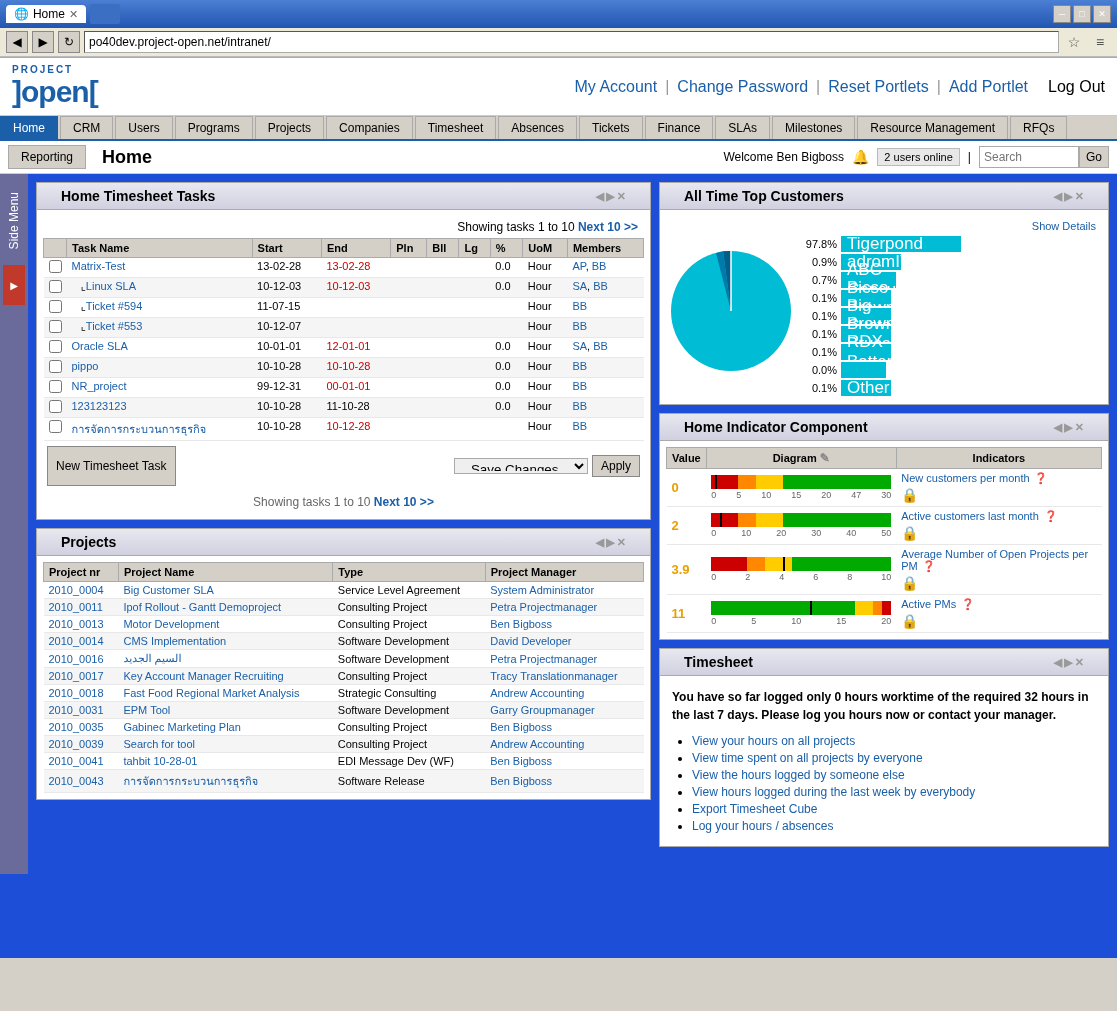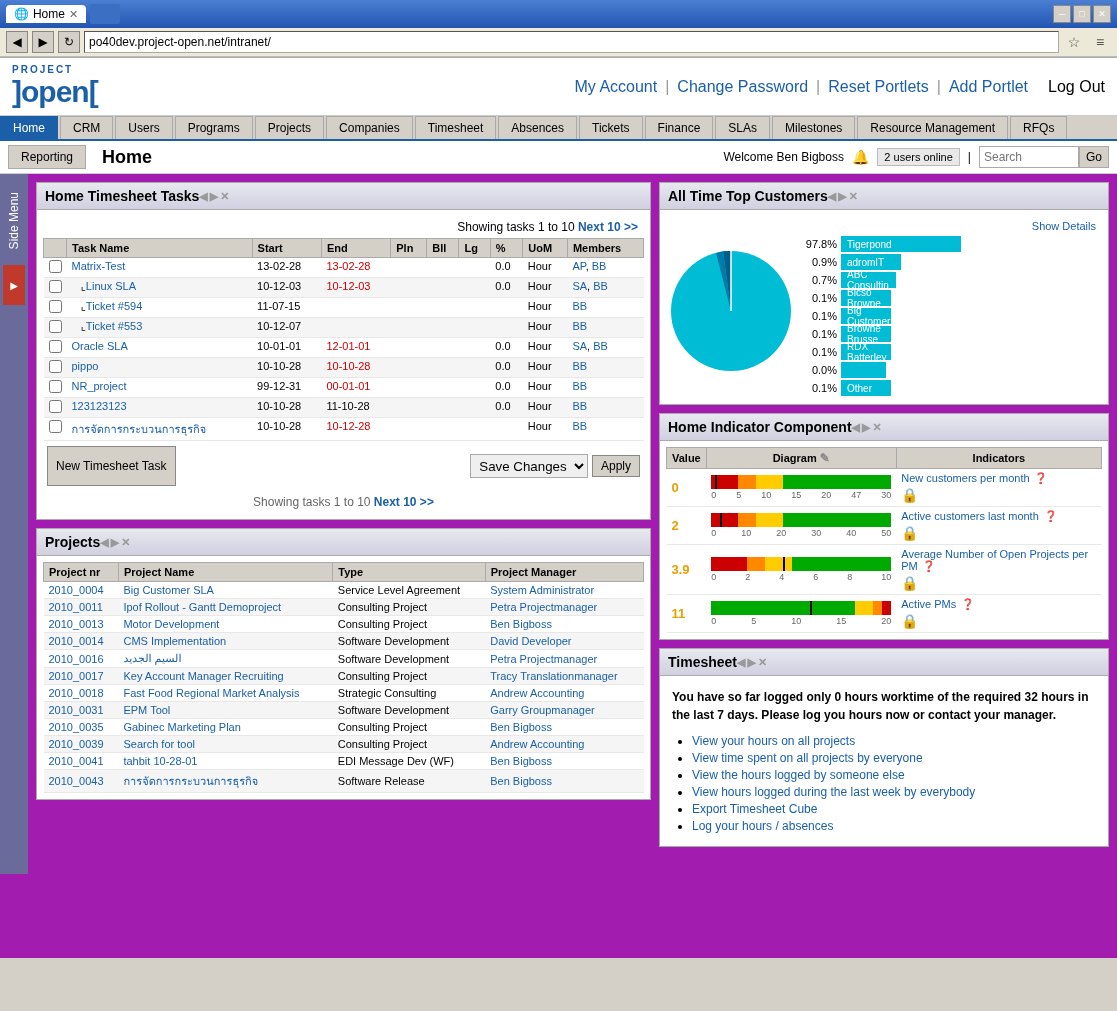--- a/index.html
+++ b/index.html
@@ -11,21 +11,21 @@
     .title-bar .tab { background: #fff; color: #000; padding: 2px 8px; border-radius: 4px 4px 0 0; display: flex; align-items: center; gap: 4px; }
     .title-bar .tab .close-btn { color: #666; cursor: pointer; font-size: 11px; }
     .title-bar .win-btns { margin-left: auto; display: flex; gap: 2px; }
     .title-bar .win-btn { width: 18px; height: 18px; background: #d4d0c8; border: 1px solid #888; font-size: 9px; display: flex; align-items: center; justify-content: center; cursor: pointer; }
     .address-bar { display: flex; align-items: center; padding: 3px 6px; gap: 4px; background: #ece9d8; border-bottom: 1px solid #bbb; }
     .address-bar .nav-btn { width: 22px; height: 22px; background: #d4d0c8; border: 1px solid #888; display: flex; align-items: center; justify-content: center; cursor: pointer; font-size: 12px; }
     .address-input { flex: 1; height: 22px; border: 1px inset #aaa; padding: 0 4px; font-size: 12px; background: #fff; }
     .address-bar .star-btn, .address-bar .menu-btn { width: 22px; height: 22px; display: flex; align-items: center; justify-content: center; cursor: pointer; color: #555; font-size: 14px; }
 
     
-    .app-wrapper { background: #a21caf; min-height: 900px; }
+    .app-wrapper { background: #1d4ed8; min-height: 900px; }
 
     
     .app-header { display: flex; align-items: center; justify-content: space-between; padding: 6px 12px; background: #fff; border-bottom: 1px solid #ccc; }
     .logo { color: #1a5fa8; font-size: 30px; font-weight: bold; letter-spacing: -1px; }
     .logo .project-text { font-size: 10px; display: block; letter-spacing: 2px; color: #1a5fa8; }
     .header-links { display: flex; gap: 8px; align-items: center; font-size: 16px; color: #1a5fa8; }
     .header-links a { color: #1a5fa8; text-decoration: none; }
     .header-links .sep { color: #999; }
     .header-links .logout { color: #000; margin-left: 12px; }
 
@@ -49,59 +49,59 @@
     .side-panel { width: 28px; background: #6b6b9b; min-height: 700px; display: flex; flex-direction: column; align-items: center; padding-top: 10px; }
     .side-panel .side-label { writing-mode: vertical-rl; color: #fff; font-size: 12px; transform: rotate(180deg); white-space: nowrap; padding: 8px 2px; }
     .side-panel .side-btn { background: #c0392b; color: #fff; width: 22px; height: 40px; margin-top: 8px; display: flex; align-items: center; justify-content: center; cursor: pointer; font-size: 10px; }
 
     .content-area { flex: 1; padding: 8px; display: flex; gap: 8px; }
     .left-col { flex: 1; display: flex; flex-direction: column; gap: 8px; }
     .right-col { width: 450px; display: flex; flex-direction: column; gap: 8px; }
 
     
     .portlet { border: 1px solid #aaa; background: #fff; }
-    .portlet-header { background: linear-gradient(to bottom, #e8e8f0, #d0d0e0); padding: 5px 8px; font-size: 14px; font-weight: bold; border-bottom: 1px solid #aaa; display: flex; align-items: center; }
+    .portlet-header { background: linear-gradient(to bottom, #e8e8f0, #d0d0e0); padding: 5px 24px; font-size: 14px; font-weight: bold; border-bottom: 1px solid #aaa; display: flex; align-items: center; justify-content: space-between; }
     .portlet-body { padding: 6px; }
 
     
     .showing-info { text-align: right; padding: 4px 6px; font-size: 12px; }
     .showing-info a { color: #1a5fa8; text-decoration: none; font-weight: bold; }
     .tasks-table { width: 100%; border-collapse: collapse; font-size: 11px; }
     .tasks-table th { background: #d4d0c8; padding: 3px 5px; text-align: left; border: 1px solid #aaa; font-weight: bold; }
     .tasks-table td { padding: 2px 5px; border-bottom: 1px solid #e8e8e8; vertical-align: top; }
     .tasks-table tr:nth-child(even) { background: #f5f5f5; }
     .tasks-table a { color: #1a5fa8; text-decoration: none; }
     .red-date { color: #cc0000; }
     .cb-col { width: 16px; }
     .tasks-table input[type=checkbox] { margin: 0; }
 
     .table-footer { display: flex; align-items: center; justify-content: space-between; padding: 5px 4px; }
     .new-task-btn { background: #d4d0c8; border: 1px solid #888; padding: 12px 8px; cursor: pointer; font-size: 12px; }
     .footer-actions { display: flex; gap: 4px; align-items: center; }
-    .save-changes-select { padding: 2px 4px; border: 1px solid #aaa; height: 24px; text-align: center; }
+    .save-changes-select { padding: 2px 12px; border: 1px solid #aaa; height: 16px; }
     .apply-btn { background: #d4d0c8; border: 1px solid #888; padding: 3px 8px; cursor: pointer; font-size: 12px; }
     .showing-bottom { text-align: center; font-size: 12px; color: #666; padding: 4px; }
     .showing-bottom a { color: #1a5fa8; font-weight: bold; text-decoration: none; }
 
     
     .projects-table { width: 100%; border-collapse: collapse; font-size: 11px; }
     .projects-table th { background: #d4d0c8; padding: 3px 5px; text-align: left; border: 1px solid #aaa; font-weight: bold; }
     .projects-table td { padding: 2px 5px; border-bottom: 1px solid #e8e8e8; }
     .projects-table a { color: #1a5fa8; text-decoration: none; }
     .projects-table tr:nth-child(even) { background: #f5f5f5; }
 
     
     .top-customers { display: flex; align-items: flex-start; }
     .customers-legend { flex: 1; }
     .show-details-link { text-align: right; font-size: 11px; padding: 4px 6px; }
     .show-details-link a { color: #1a5fa8; text-decoration: none; }
     .legend-row { display: flex; align-items: center; margin-bottom: 2px; }
     .legend-pct { width: 45px; font-size: 11px; text-align: right; padding-right: 4px; }
     .legend-bar { height: 16px; min-width: 20px; background: #00bcd4; display: flex; align-items: center; padding-left: 3px; }
-    .legend-label { font-size: 10px; padding-left: 3px; color: #fff; }
+    .legend-label { font-size: 17px; padding-left: 3px; color: #fff; }
 
     
     .indicator-table { width: 100%; border-collapse: collapse; font-size: 11px; }
     .indicator-table th { background: #d4d0c8; padding: 3px 5px; border: 1px solid #aaa; font-weight: bold; }
     .indicator-table td { padding: 3px 5px; border-bottom: 1px solid #e8e8e8; vertical-align: middle; }
     .indicator-table a { color: #1a5fa8; text-decoration: none; }
     .ind-axis { display: flex; justify-content: space-between; font-size: 9px; color: #666; margin-top: 1px; }
     .ind-bar-track { height: 14px; display: flex; overflow: hidden; width: 180px; }
     .ind-seg { height: 14px; }
     .ind-seg.red { background: #cc0000; }

